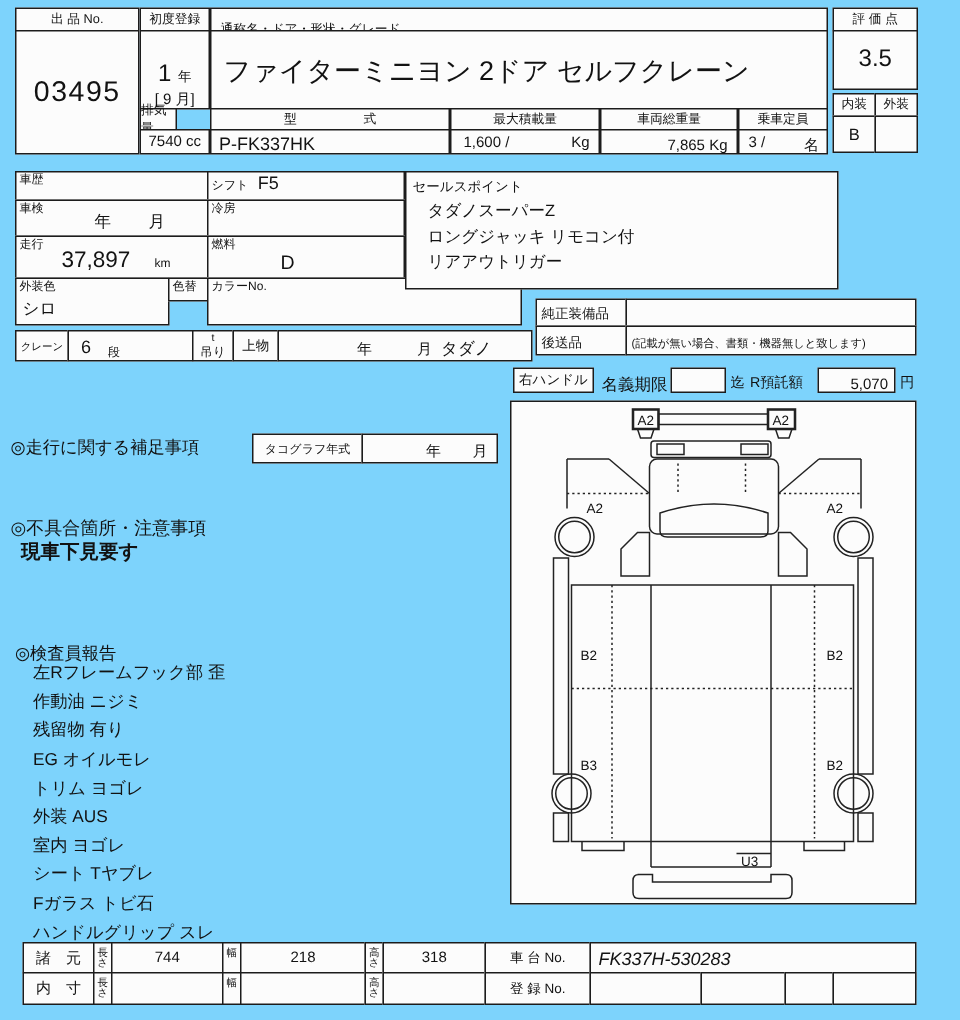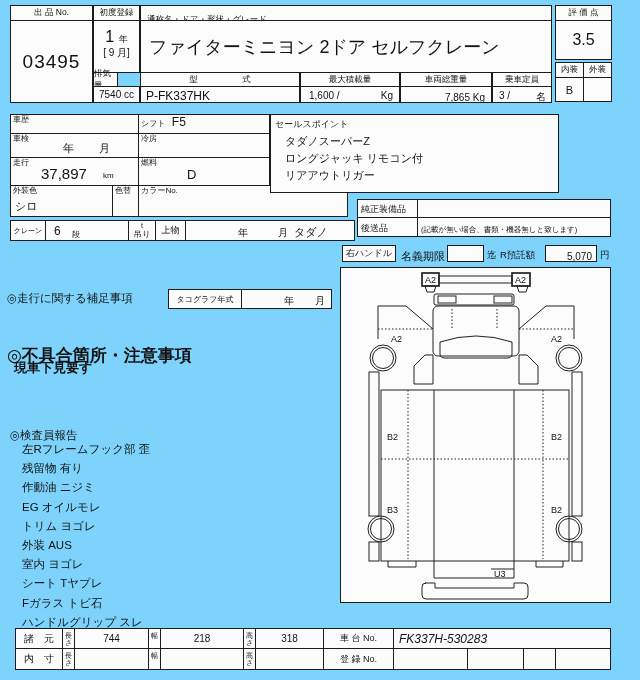--- a/index.html
+++ b/index.html
@@ -18,21 +18,21 @@
 </head>
 <body>
 
 <div class="page">
 
   <div class="cell hdr" style="left:10px;top:5px;width:83px;height:16px;">出 品 No.</div>
   <div class="cell ctr big" style="left:10px;top:20px;width:83px;height:83px;">03495</div>
 
   <div class="cell hdr" style="left:93px;top:5px;width:47px;height:16px;">初度登録</div>
   <div class="cell" style="left:93px;top:20px;width:47px;height:53px;">
-    <div style="text-align:center;margin-top:7px;"><span style="font-size:16px;">1</span>
+    <div style="text-align:center;margin-top:20px;"><span style="font-size:16px;">1</span>
       <span style="font-size:9px;">年</span></div>
     <div style="text-align:center;font-size:10px;">[ 9 月]</div>
   </div>
 
   <div class="cell hdr" style="left:140px;top:5px;width:412px;height:29px;justify-content:flex-start;padding-left:6px;">通称名・ドア・形状・グレード</div>
   <div class="cell" style="left:140px;top:20px;width:412px;height:53px;">
     <div style="font-size:18px;margin:14px 0 0 8px;white-space:nowrap;">ファイターミニヨン 2ドア セルフクレーン</div>
   </div>
 
   <div class="cell hdr" style="left:93px;top:72px;width:25px;height:15px;">排気量</div>
@@ -87,21 +87,21 @@
   </div>
   <div class="cell corner" style="left:138px;top:157px;width:132px;height:29px;">
     <span>燃料</span>
     <span class="txt" style="left:48px;top:10px;font-size:13px;">D</span>
   </div>
 
   <div class="cell corner" style="left:10px;top:185px;width:103px;height:32px;">
     <span>外装色</span>
     <div style="font-size:11px;margin:6px 0 0 2px;">シロ</div>
   </div>
-  <div class="cell corner" style="left:112px;top:185px;width:27px;height:32px;">色替</div>
+  <div class="cell corner" style="left:112px;top:185px;width:27px;height:16px;">色替</div>
   <div class="cell corner" style="left:138px;top:185px;width:210px;height:32px;">カラーNo.</div>
 
   <div class="cell ctr" style="left:10px;top:220px;width:36px;height:21px;font-size:7px;">クレーン</div>
   <div class="cell" style="left:45px;top:220px;width:84px;height:21px;">
     <span class="txt" style="left:8px;top:3px;font-size:12px;">6</span>
     <span class="txt" style="left:26px;top:8px;font-size:8px;">段</span>
   </div>
   <div class="cell" style="left:128px;top:220px;width:28px;height:21px;">
     <div style="font-size:7px;text-align:center;line-height:6px;margin-top:2px;">t</div>
     <div style="font-size:8.5px;text-align:center;">吊り</div>
@@ -139,28 +139,28 @@
   </div>
   <span class="txt" style="left:600px;top:249px;font-size:9.5px;">円</span>
 
   <span class="txt" style="left:7px;top:291px;font-size:11.5px;">◎走行に関する補足事項</span>
   <div class="cell ctr" style="left:168px;top:289px;width:74px;height:20px;font-size:8px;">タコグラフ年式</div>
   <div class="cell" style="left:241px;top:289px;width:91px;height:20px;">
     <span class="txt" style="left:42px;top:4px;font-size:10px;">年</span>
     <span class="txt" style="left:73px;top:4px;font-size:10px;">月</span>
   </div>
 
-  <span class="txt" style="left:7px;top:344px;font-size:17px;font-weight:bold;">◎不具合箇所・注意事項</span>
+  <span class="txt" style="left:7px;top:344px;font-size:12px;">◎不具合箇所・注意事項</span>
   <span class="txt" style="left:14px;top:359px;font-size:13px;font-weight:600;">現車下見要す</span>
 
   <span class="txt" style="left:10px;top:428px;font-size:11.5px;">◎検査員報告</span>
   <div class="list" style="left:22px;top:440px;">
       <div>左Rフレームフック部 歪</div>
+      <div>作動油 ニジミ</div>
       <div>残留物 有り</div>
-      <div>作動油 ニジミ</div>
       <div>EG オイルモレ</div>
       <div>トリム ヨゴレ</div>
       <div>外装 AUS</div>
       <div>室内 ヨゴレ</div>
       <div>シート Tヤブレ</div>
       <div>Fガラス トビ石</div>
       <div>ハンドルグリップ スレ</div>
     </div>
 
   <div class="cell" style="left:340px;top:267px;width:271px;height:336px;">

